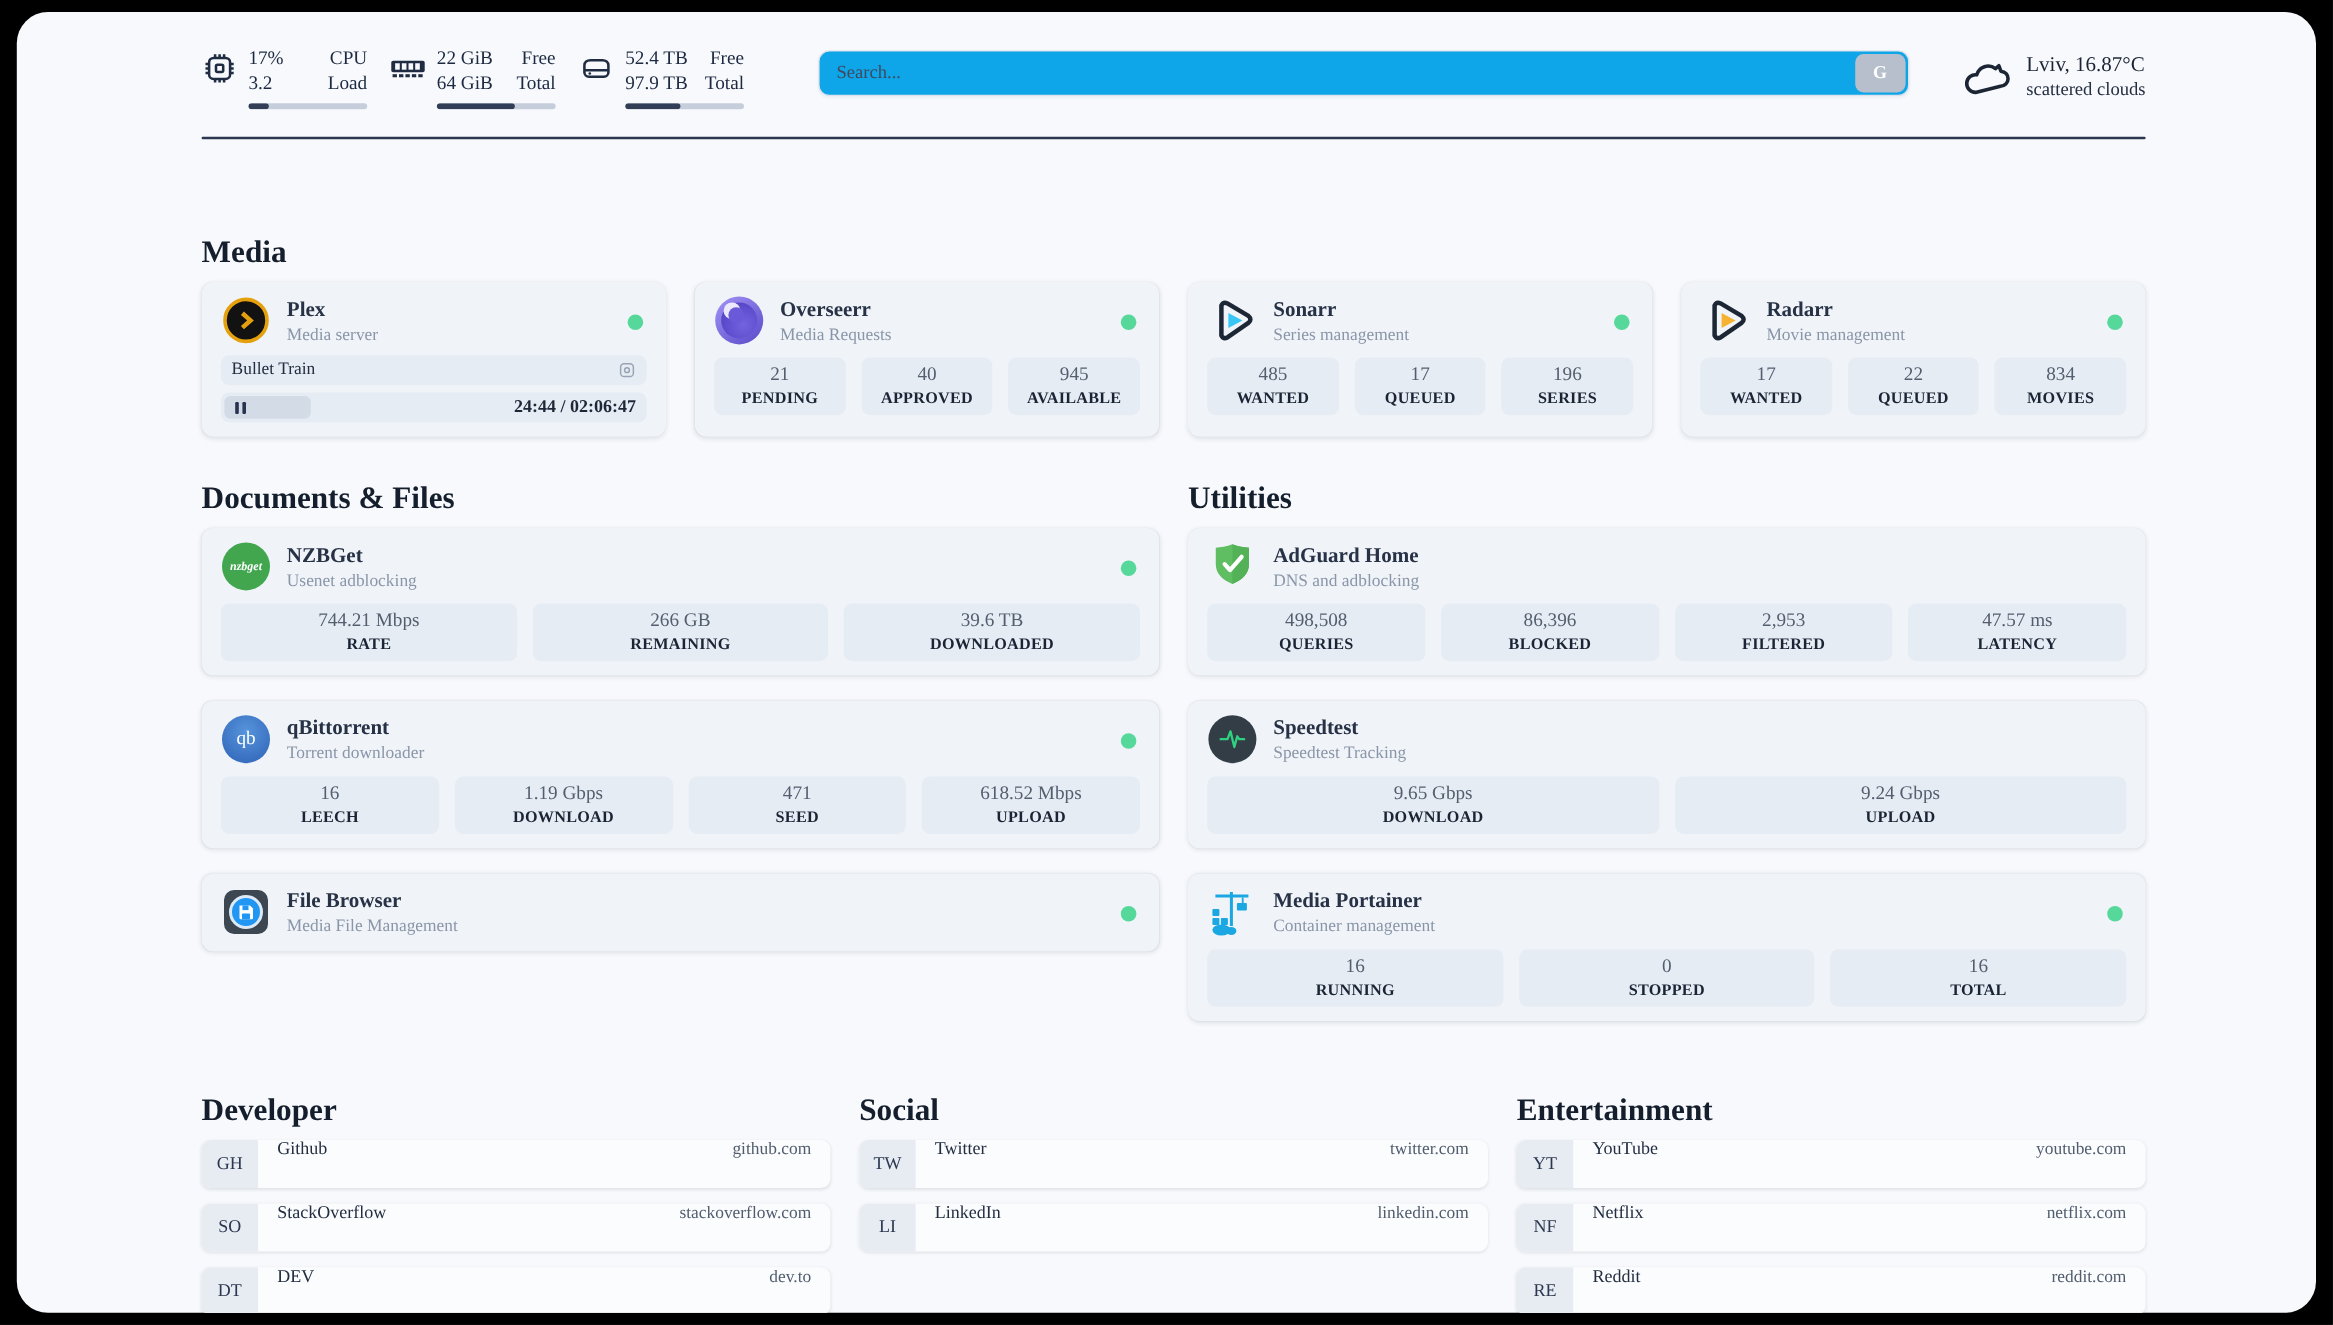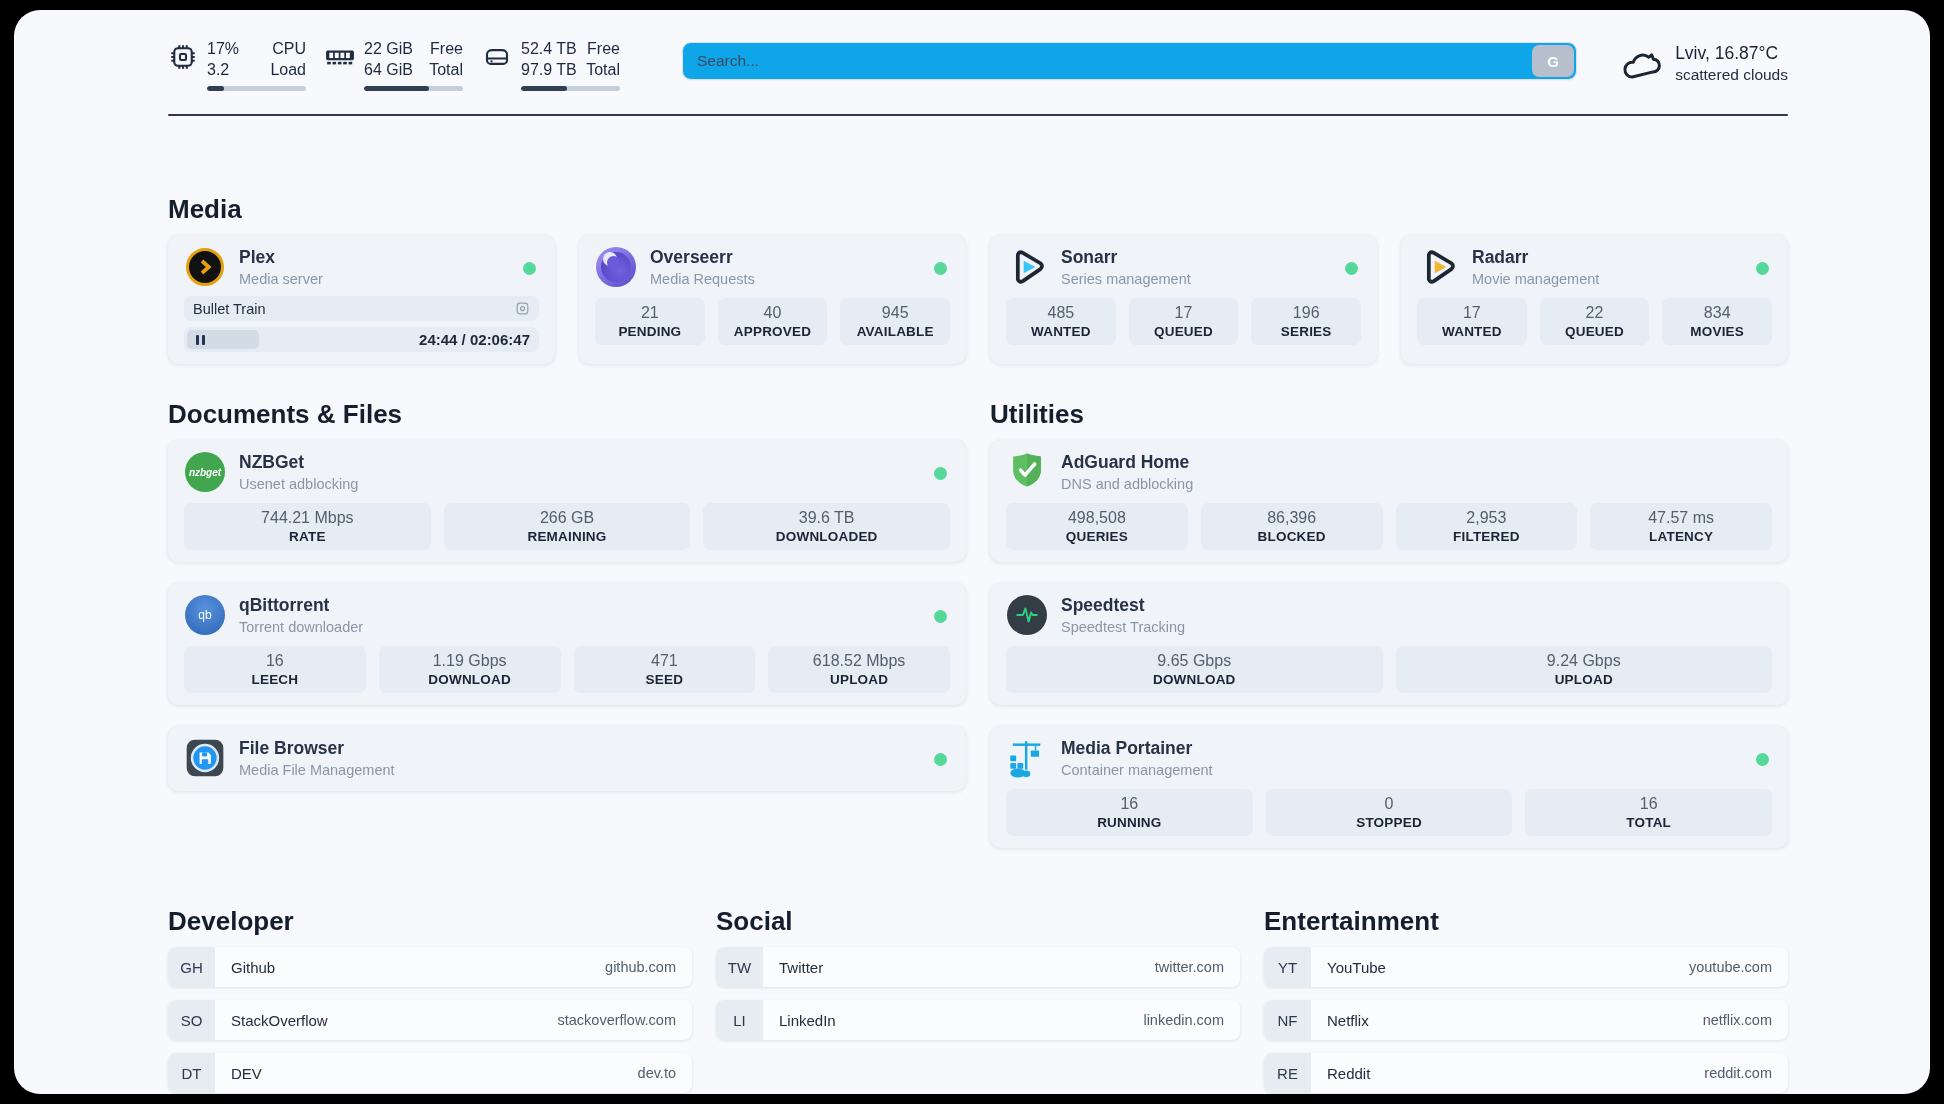--- a/index.html
+++ b/index.html
@@ -1,18 +1,18 @@
 <!DOCTYPE html>
 <html><head>
 <meta charset="utf-8">
 <style>
   * { box-sizing: border-box; margin: 0; padding: 0; }
   html,body { width:1944px; height:1104px; background:#000; font-family:"Liberation Sans", sans-serif; }
   .panel { position:absolute; left:14px; top:10px; width:1916px; height:1084px;
-           background:#f7f9fc; border-radius:26px; overflow:hidden; }
+           background:#f7f9fc; border-radius:26px; overflow:hidden;font-family:Liberation Serif, serif; }
   .content { padding:0 142px 0 154px; }
 
   
   .topbar { display:flex; align-items:flex-start; margin-top:26px; height:58px; }
   .res { display:flex; gap:9px; margin-right:19px; }
   .res .res-svg { width:30px; height:30px; margin-top:6px; flex:0 0 30px; }
   .res-body { width:99px; padding-top:3px; }
   .res-rows { display:flex; justify-content:space-between; font-size:16px; line-height:1.3;
               color:#1c2940; font-weight:500; }
   .res-col { display:flex; flex-direction:column; }
@@ -73,29 +73,29 @@
   .icon-plex { width:38px; height:38px; border-radius:50%; background:#121212; border:3px solid #e5a00d;
                display:flex; align-items:center; justify-content:center; }
   .icon-overseerr { position:relative; width:40px; height:40px; border-radius:50%; overflow:hidden;
                     background:linear-gradient(140deg,#a294f6,#5948c8); }
   .ov-inner { position:absolute; inset:5px; border-radius:50%; background:radial-gradient(circle at 62% 62%,#7463e0,#4c3cbe); }
   .ov-crescent { position:absolute; left:7px; top:5px; width:14px; height:14px; border-radius:50%; background:#ece9fc; }
   .ov-cover { position:absolute; left:11px; top:9px; width:13px; height:13px; border-radius:50%; background:#6a59d8; }
   .icon-nzbget { width:40px; height:40px; border-radius:50%; background:#41a64e; color:#fff;
                  display:flex; align-items:center; justify-content:center;
                  font-size:10px; font-style:italic; font-weight:700; }
-  .icon-qb { width:40px; height:40px; border-radius:50%; color:#fff; font-size:12px;
+  .icon-qb { width:40px; height:40px; border-radius:50%; color:#fff; font-size:16px;
              background:radial-gradient(circle at 50% 35%,#5794dc,#2d62b5);
              display:flex; align-items:center; justify-content:center; }
   .icon-speedtest { width:40px; height:40px; border-radius:50%; background:#323d46;
                     display:flex; align-items:center; justify-content:center; }
 
   
   .bm-row { height:40px; background:#fbfcfe; border-radius:8px; margin-top:13px;
-            box-shadow:0 1px 3px rgba(20,30,50,.10); display:flex; align-items:center;
+            box-shadow:0 1px 3px rgba(20,30,50,.10); display:flex; align-items:flex-start;
             overflow:hidden; cursor:pointer; }
   .bm-row:first-of-type { margin-top:10px; }
   .bm-abbr { width:47px; align-self:stretch; background:#e7ecf3; display:flex; align-items:center;
              justify-content:center; font-size:15px; color:#2c3850; }
   .bm-name { margin-left:16px; font-size:15px; color:#222d40; }
   .bm-url { margin-left:auto; margin-right:16px; font-size:14.5px; color:#515d6e; }
 </style>
 </head>
 <body>
 

